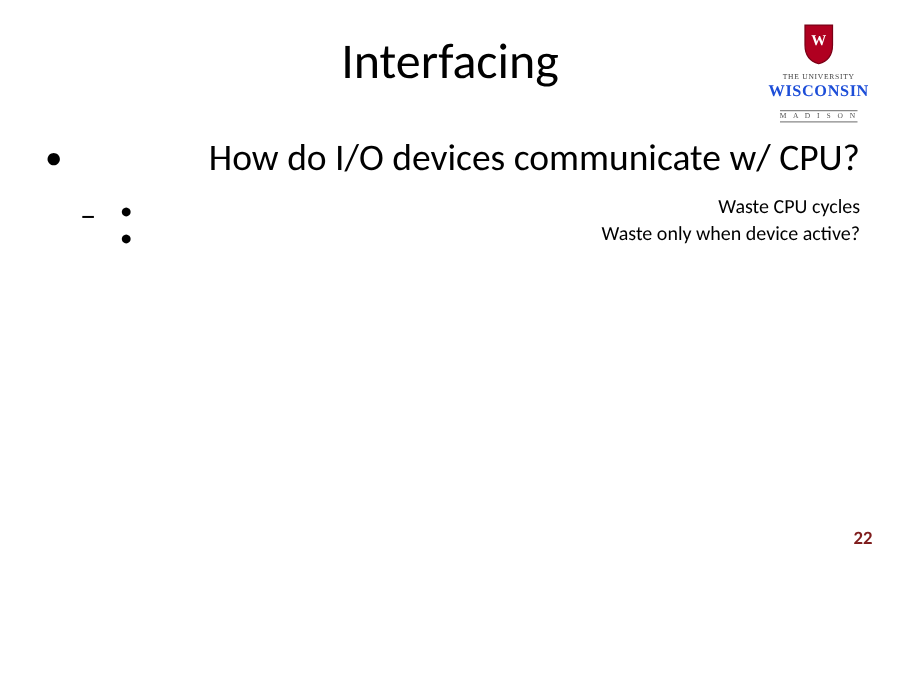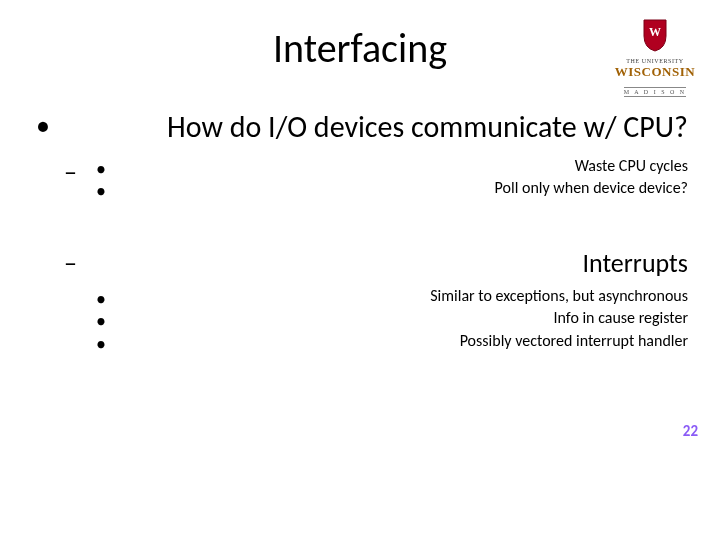--- a/index.html
+++ b/index.html
@@ -44,21 +44,21 @@
   }
   .logo .topline {
     font-size: 6px;
     letter-spacing: 0.6px;
     color: #444;
   }
   .logo .wisc {
     font-size: 13px;
     font-weight: 700;
     letter-spacing: 0.5px;
-    color: #a16207;
+    color: #1d4ed8;
     line-height: 1;
     margin: 1px 0 2px 0;
   }
   .logo .mad {
     font-size: 6px;
     letter-spacing: 2px;
     color: #555;
     border-top: 1px solid #888;
     border-bottom: 1px solid #888;
     padding: 1px 0;
@@ -122,21 +122,21 @@
     left: 4px;
     top: 0;
     font-size: 20px;
   }
   .pagenum {
     position: absolute;
     right: 22px;
     bottom: 16px;
     font-size: 15px;
     font-weight: 700;
-    color: #8b5cf6;
+    color: #7f1d1d;
   }
 </style>
 </head>
 <body>
 
 <div class="slide">
 
   <div class="title">Interfacing</div>
 
   <div class="logo">
@@ -150,29 +150,21 @@
   </div>
 
   <div class="body">
     <ul class="lvl1">
       <li>
         <span>How do I/O devices communicate w/ CPU?</span>
         <ul class="lvl2">
           <li>
             <ul class="lvl3">
               <li>Waste CPU cycles</li>
-              <li>Poll only when device device?</li>
-            </ul>
-          </li>
-          <li class="gap-above">
-            <span>Interrupts</span>
-            <ul class="lvl3">
-              <li>Similar to exceptions, but asynchronous</li>
-              <li>Info in cause register</li>
-              <li>Possibly vectored interrupt handler</li>
+              <li>Waste only when device active?</li>
             </ul>
           </li>
         </ul>
       </li>
     </ul>
   </div>
 
   <div class="pagenum">22</div>
 </div>
 

